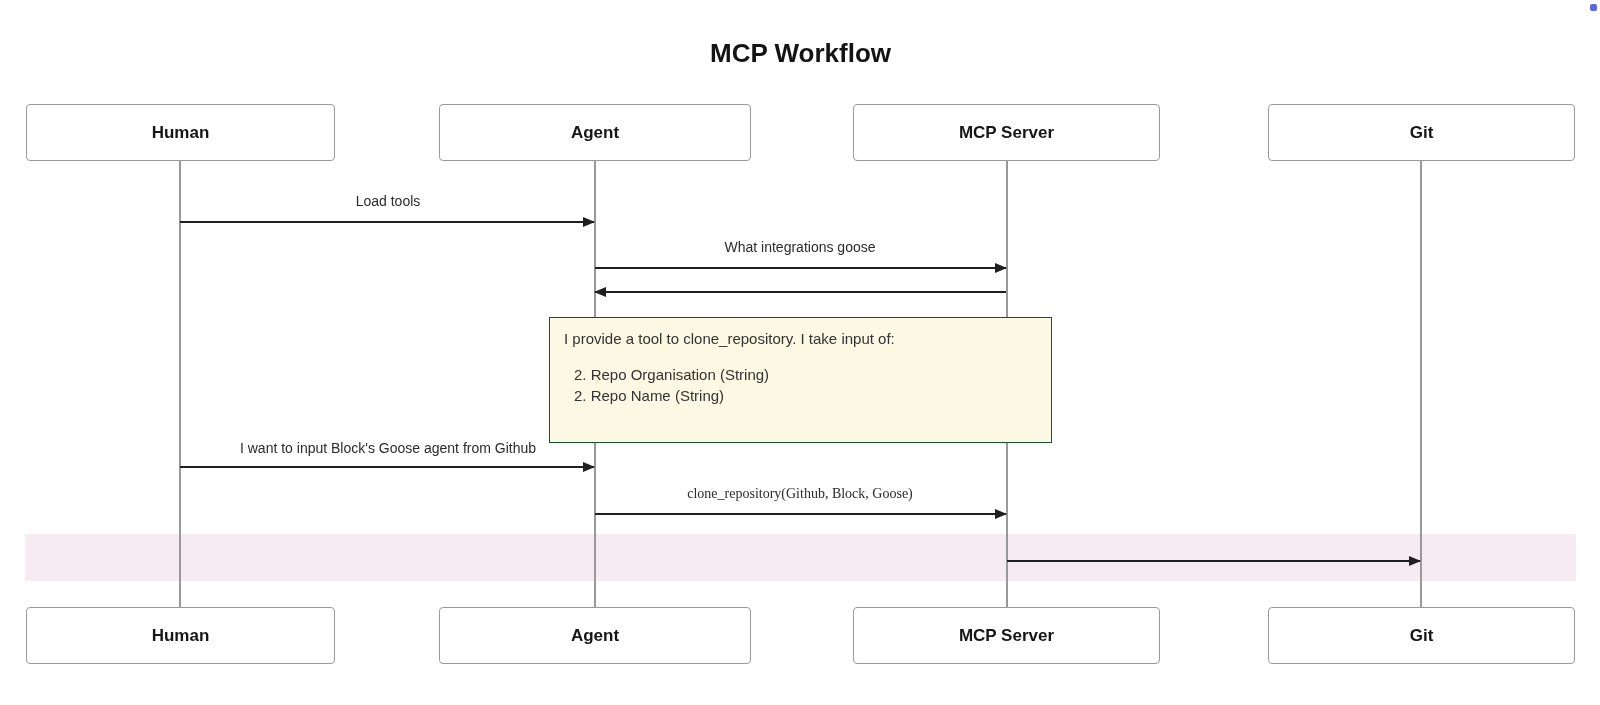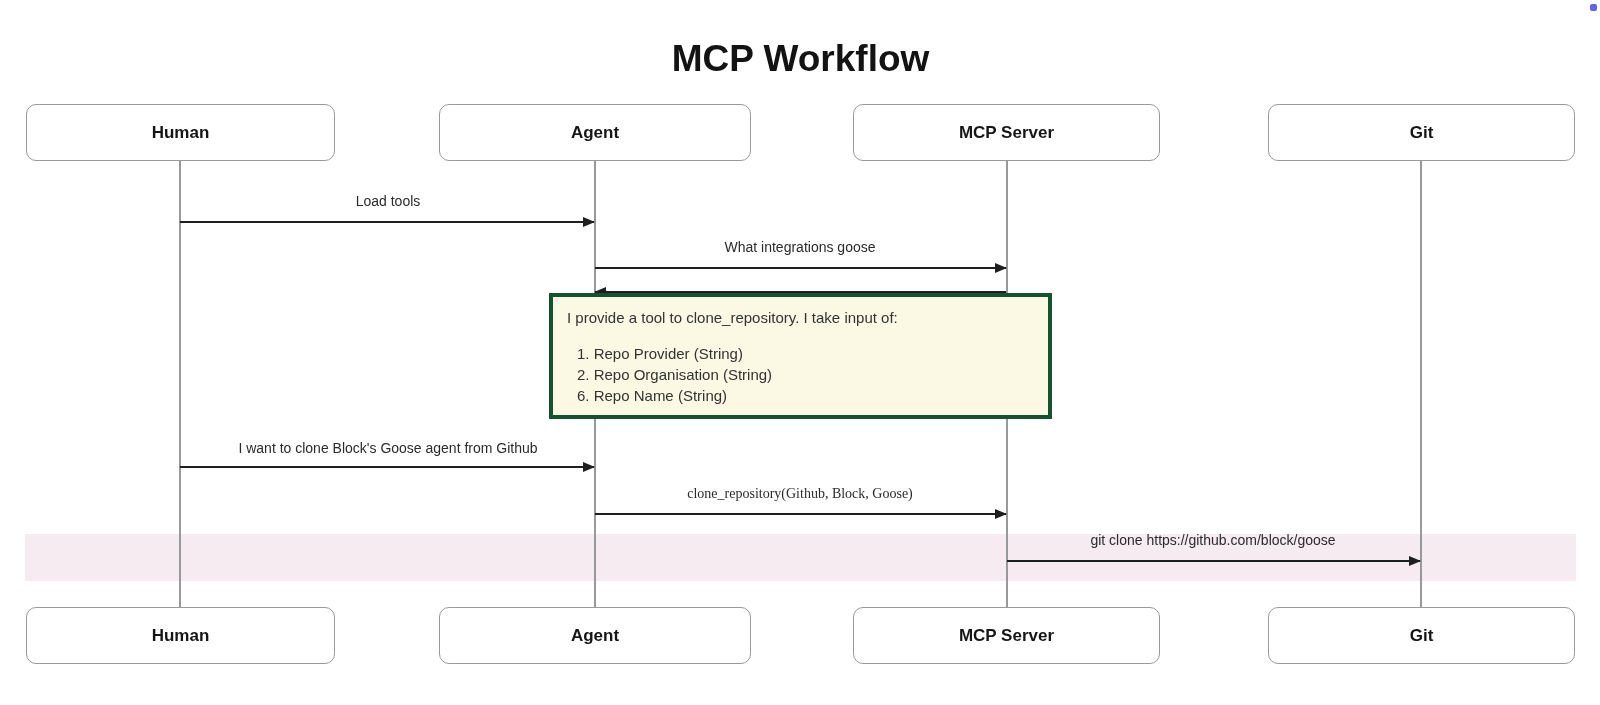--- a/index.html
+++ b/index.html
@@ -10,21 +10,21 @@
     height: 705px;
     background: #ffffff;
     overflow: hidden;
   }
   .diagram-title {
     position: absolute;
     top: 38px;
     left: 25px;
     width: 1551px;
     text-align: center;
-    font-size: 37px;
+    font-size: 26px;
     font-weight: bold;
     color: #131313;
   }
   .highlight-band {
     position: absolute;
     left: 25px;
     top: 534px;
     width: 1551px;
     height: 47px;
     background: #f5ebf1;
@@ -36,21 +36,21 @@
     top: 160px;
     height: 448px;
     background: #999999;
     z-index: 2;
   }
   .actor-box {
     position: absolute;
     height: 57px;
     background: #ffffff;
     border: 1.5px solid #9a9a9a;
-    border-radius: 10px;
+    border-radius: 4px;
     display: flex;
     align-items: center;
     justify-content: center;
     font-size: 17px;
     font-weight: bold;
     color: #161616;
     z-index: 4;
     box-sizing: border-box;
   }
   .actor-top { top: 104px; }
@@ -83,26 +83,26 @@
     left: -1px;
     top: -4px;
     width: 0; height: 0;
     border-top: 5px solid transparent;
     border-bottom: 5px solid transparent;
     border-right: 12px solid #1f1f1f;
   }
   .note-box {
     position: absolute;
     left: 549px;
-    top: 293px;
+    top: 317px;
     width: 503px;
     height: 126px;
     box-sizing: border-box;
     background: #fbf8e3;
-    border: 4px solid #14532d;
+    border: 1px solid #14532d;
     padding: 12px 14px;
     font-size: 15px;
     color: #333333;
     z-index: 3;
   }
   .note-items { margin-top: 17px; padding-left: 10px; }
   .note-items div { line-height: 21px; }
   .corner-dot {
     position: absolute;
     left: 1590px;
@@ -164,36 +164,34 @@
     <span class="head-right"></span>
   </div>
 
   <div class="arrow" style="left:595px;top:291px;width:411px;">
     <span class="head-left"></span>
   </div>
 
   <div class="note-box">
     <div>I provide a tool to clone_repository. I take input of:</div>
     <div class="note-items">
-      <div>1. Repo Provider (String)</div>
       <div>2. Repo Organisation (String)</div>
-      <div>6. Repo Name (String)</div>
+      <div>2. Repo Name (String)</div>
     </div>
   </div>
 
-  <div class="msg-label" style="left:388px;top:440px;">I want to clone Block's Goose agent from Github</div>
+  <div class="msg-label" style="left:388px;top:440px;">I want to input Block's Goose agent from Github</div>
   <div class="arrow" style="left:180px;top:466px;width:414px;">
     <span class="head-right"></span>
   </div>
 
   <div class="msg-label" style="left:800px;top:486px;font-family:Liberation Serif, serif;">clone_repository(Github, Block, Goose)</div>
   <div class="arrow" style="left:595px;top:513px;width:411px;">
     <span class="head-right"></span>
   </div>
 
-  <div class="msg-label" style="left:1213px;top:532px;">git clone https://github.com/block/goose</div>
   <div class="arrow" style="left:1007px;top:560px;width:413px;">
     <span class="head-right"></span>
   </div>
 
   <div class="corner-dot"></div>
 
 </div>
 
 </body></html>

